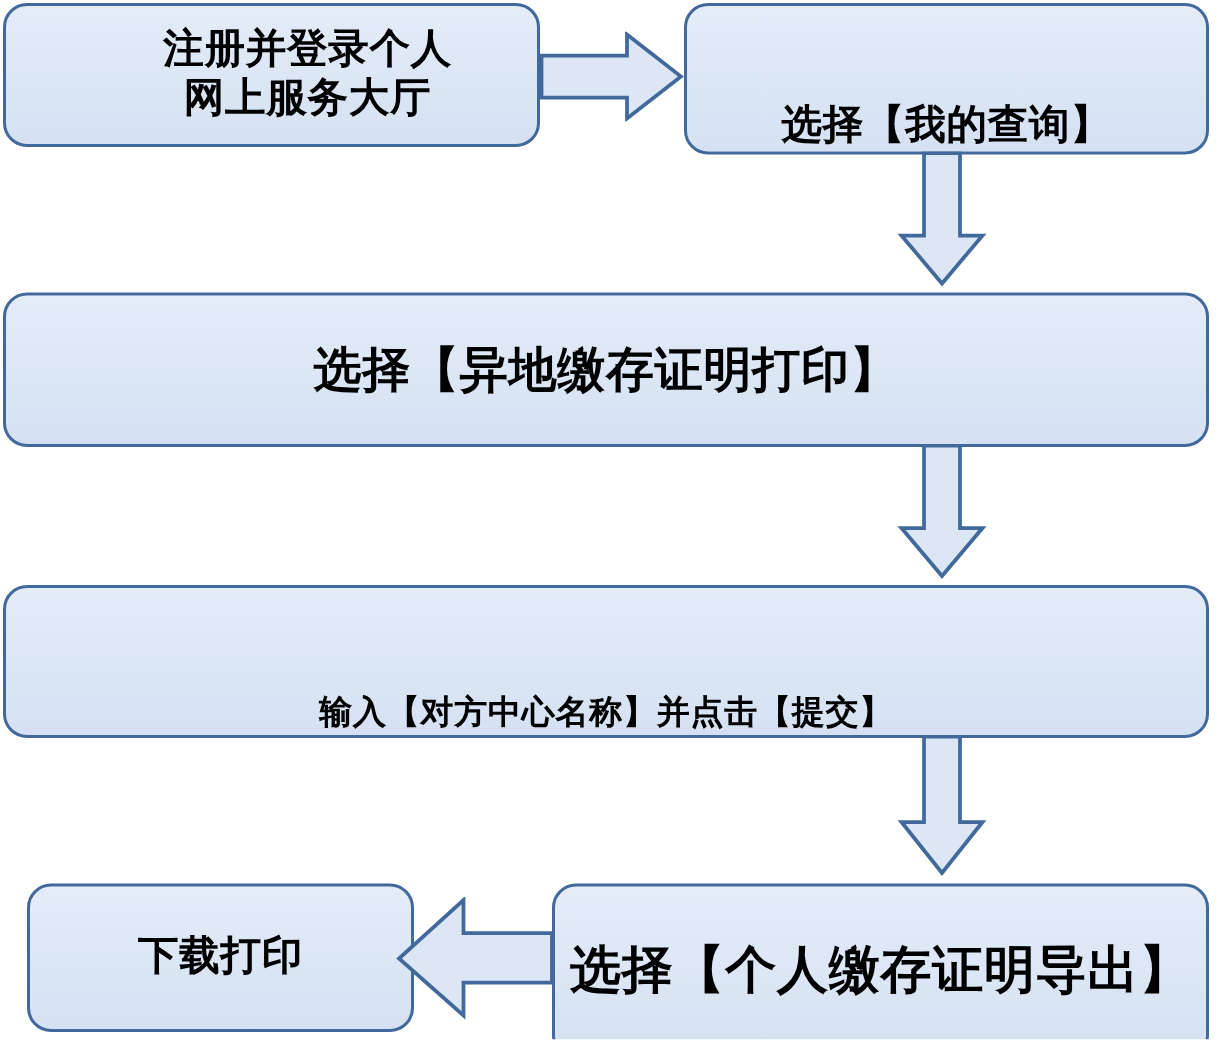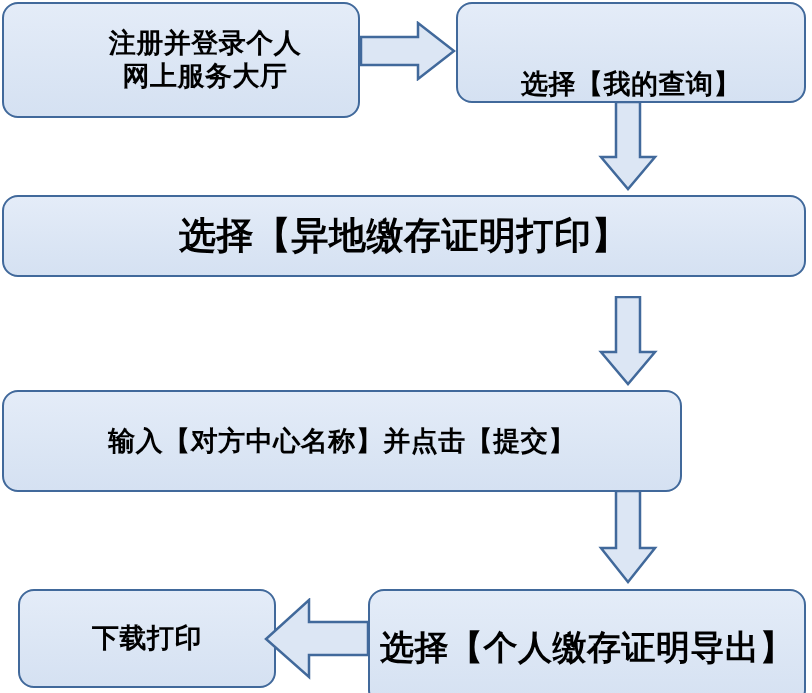--- a/index.html
+++ b/index.html
@@ -34,24 +34,24 @@
     letter-spacing: 0.5px;
     -webkit-font-smoothing: antialiased;
   }
   .node-label {
     display: block;
     white-space: pre-line;
     padding: 0 6px;
   }
 
   
-  #node-register      { left: 2px;   top: 2px;   width: 358px; height: 116px;  font-size: 27px; padding-left: 48px; }
+  #node-register      { left: 2px;   top: 2px;   width: 358px; height: 96px;  font-size: 27px; padding-left: 48px; }
   #node-my-query      { left: 456px; top: 2px;   width: 350px; height: 101px; font-size: 27px; align-items: flex-end; }
-  #node-print-cert    { left: 2px;   top: 195px; width: 804px; height: 82px; font-size: 37px; }
-  #node-input-center  { left: 2px;   top: 390px; width: 680px; height: 102px; font-size: 27px; }
+  #node-print-cert    { left: 2px;   top: 195px; width: 804px; height: 103px; font-size: 32px; }
+  #node-input-center  { left: 2px;   top: 390px; width: 804px; height: 102px; font-size: 22px; align-items: flex-end; }
   #node-download      { left: 2px;   top: 589px; width: 258px; height: 99px;  font-size: 27px; margin-left: 16px; }
   #node-export-cert   { left: 368px; top: 589px; width: 438px; height: 117px;  font-size: 34px; }
 
   
   .arrow {
     position: absolute;
   }
   .arrow svg { display: block; }
 
   #arrow-register-to-query   { left: 360px; top: 21px;  }

